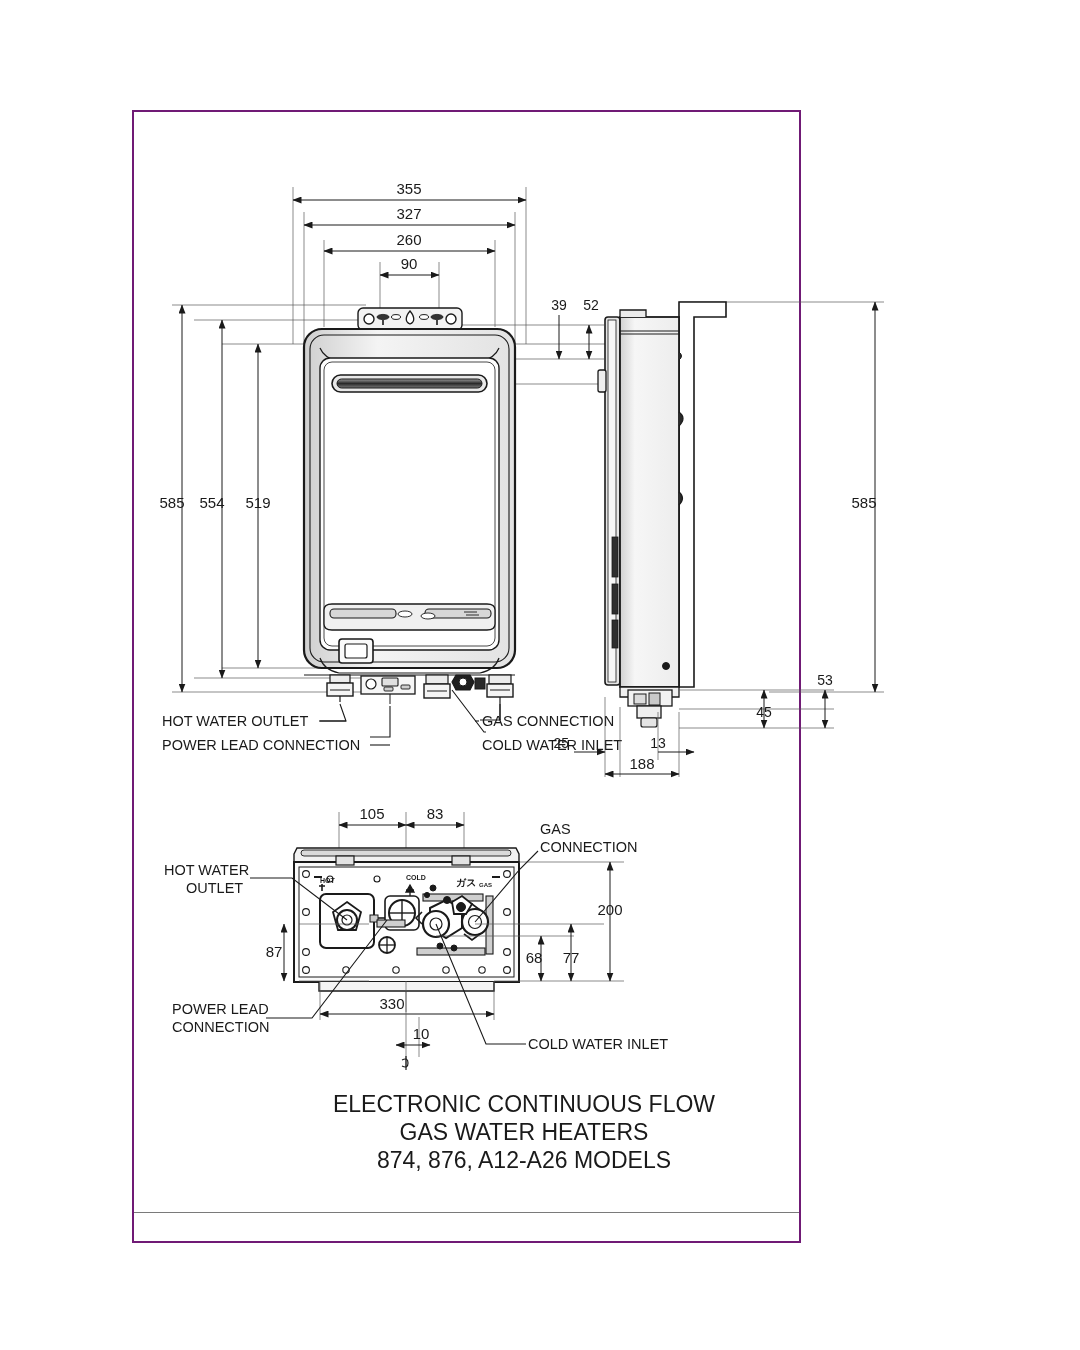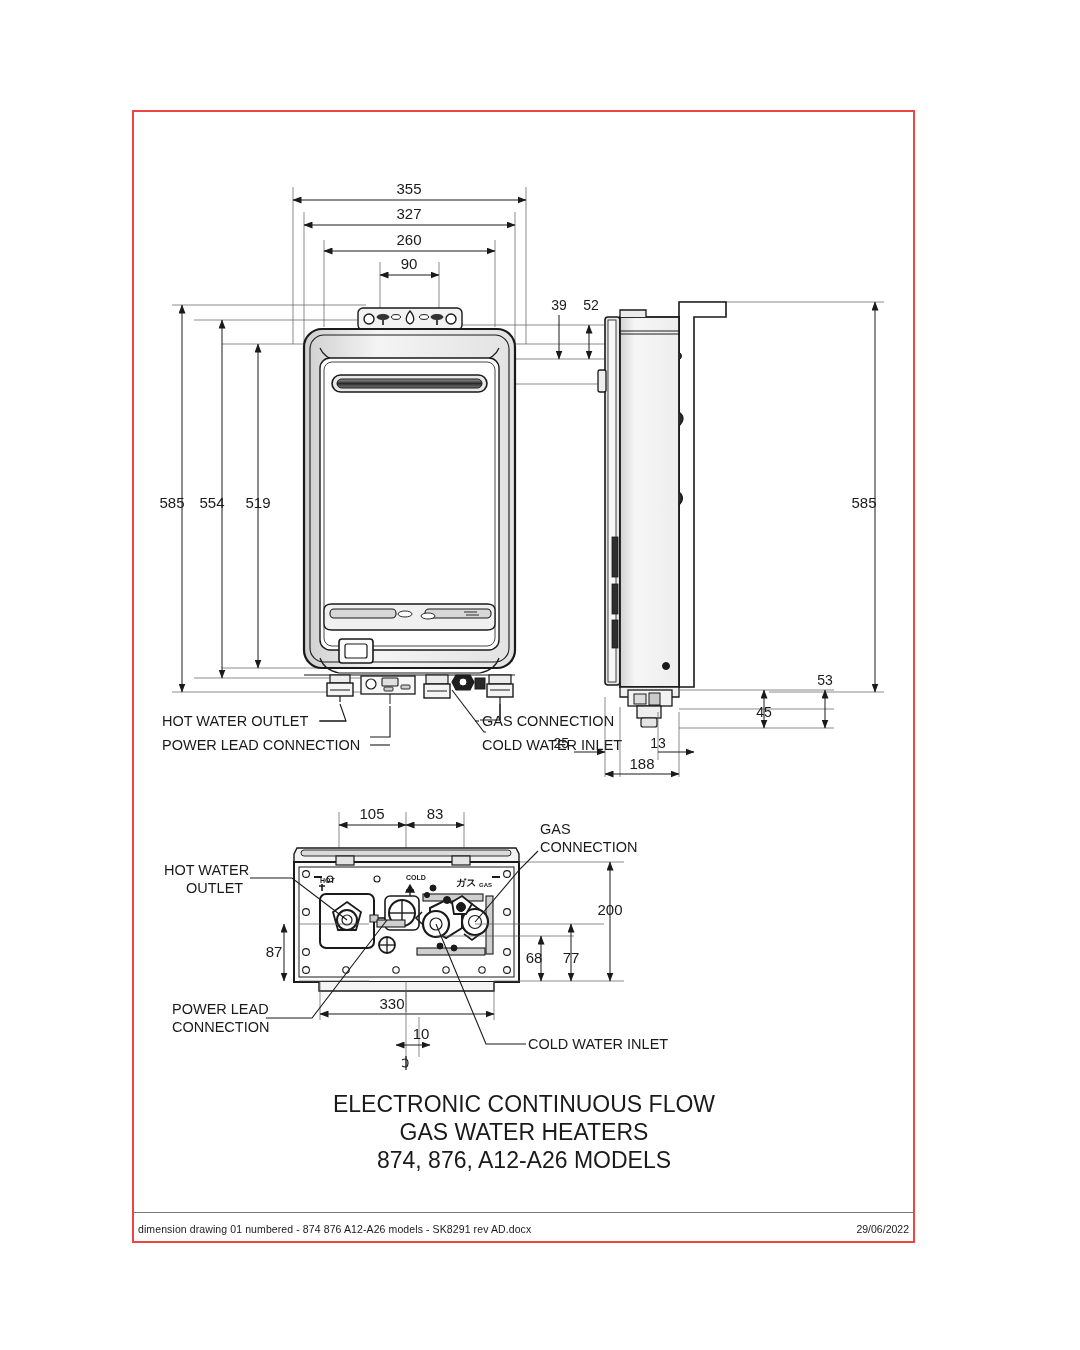--- a/index.html
+++ b/index.html
@@ -1,21 +1,21 @@
 <!DOCTYPE html>
 <html><head>
 <meta charset="utf-8">
 <title>Dimension Drawing</title>
 <style>
   html,body{margin:0;padding:0;background:#ffffff;}
   body{width:1080px;height:1350px;font-family:"Liberation Sans",sans-serif;color:#000;}
   #page{position:relative;width:1080px;height:1350px;background:#fff;overflow:hidden;}
   #sheet{
-    position:absolute;left:132px;top:110px;width:783px;height:1133px;
-    background:#fff;border:2px solid #ef4444;box-sizing:border-box;
+    position:absolute;left:132px;top:110px;width:669px;height:1133px;
+    background:#fff;border:2px solid #701a75;box-sizing:border-box;
   }
   #drawing-svg{position:absolute;left:0;top:0;width:783px;height:1133px;}
   .footer-row{
     position:absolute;left:4px;right:4px;bottom:6px;height:22px;
     display:flex;align-items:flex-end;justify-content:space-between;
   }
   .footer-sep{
     position:absolute;left:0px;right:0px;bottom:28px;height:1px;background:#7a7a7a;
   }
   .footer-left{font-size:10.5px;color:#1a1a1a;letter-spacing:.1px;white-space:nowrap;}
@@ -488,19 +488,15 @@
         <g stroke="none" fill="#1a1a1a" text-anchor="middle">
           <text x="390" y="1000" font-size="23">ELECTRONIC CONTINUOUS FLOW</text>
           <text x="390" y="1028" font-size="23">GAS WATER HEATERS</text>
           <text x="390" y="1056" font-size="23">874, 876, A12-A26 MODELS</text>
         </g>
 
       </g>
     </svg>
 
     <div class="footer-sep"></div>
-    <div class="footer-row">
-      <span class="footer-left">dimension drawing 01 numbered - 874 876 A12-A26 models - SK8291 rev AD.docx</span>
-      <span class="footer-right">29/06/2022</span>
-    </div>
 
   </div>
 </div>
 
 </body></html>

